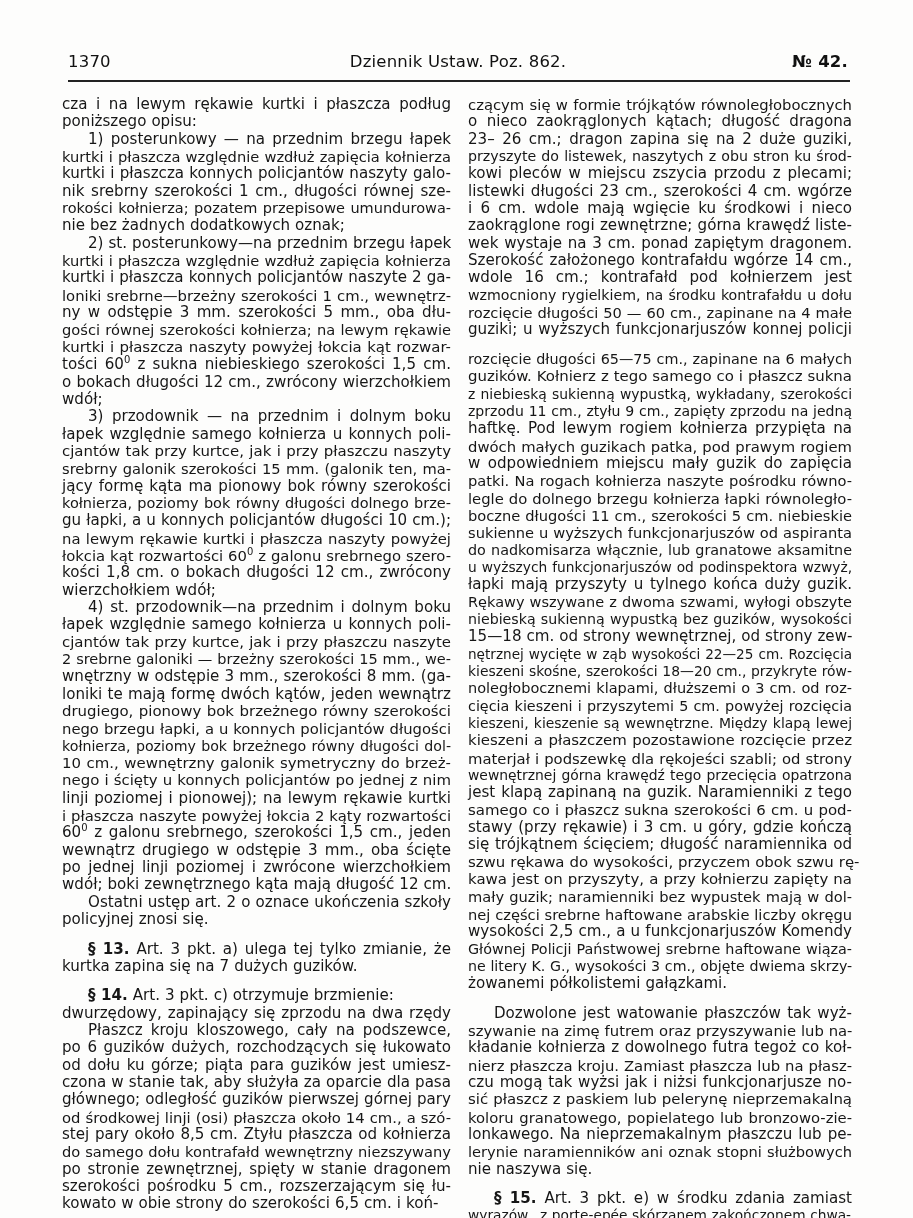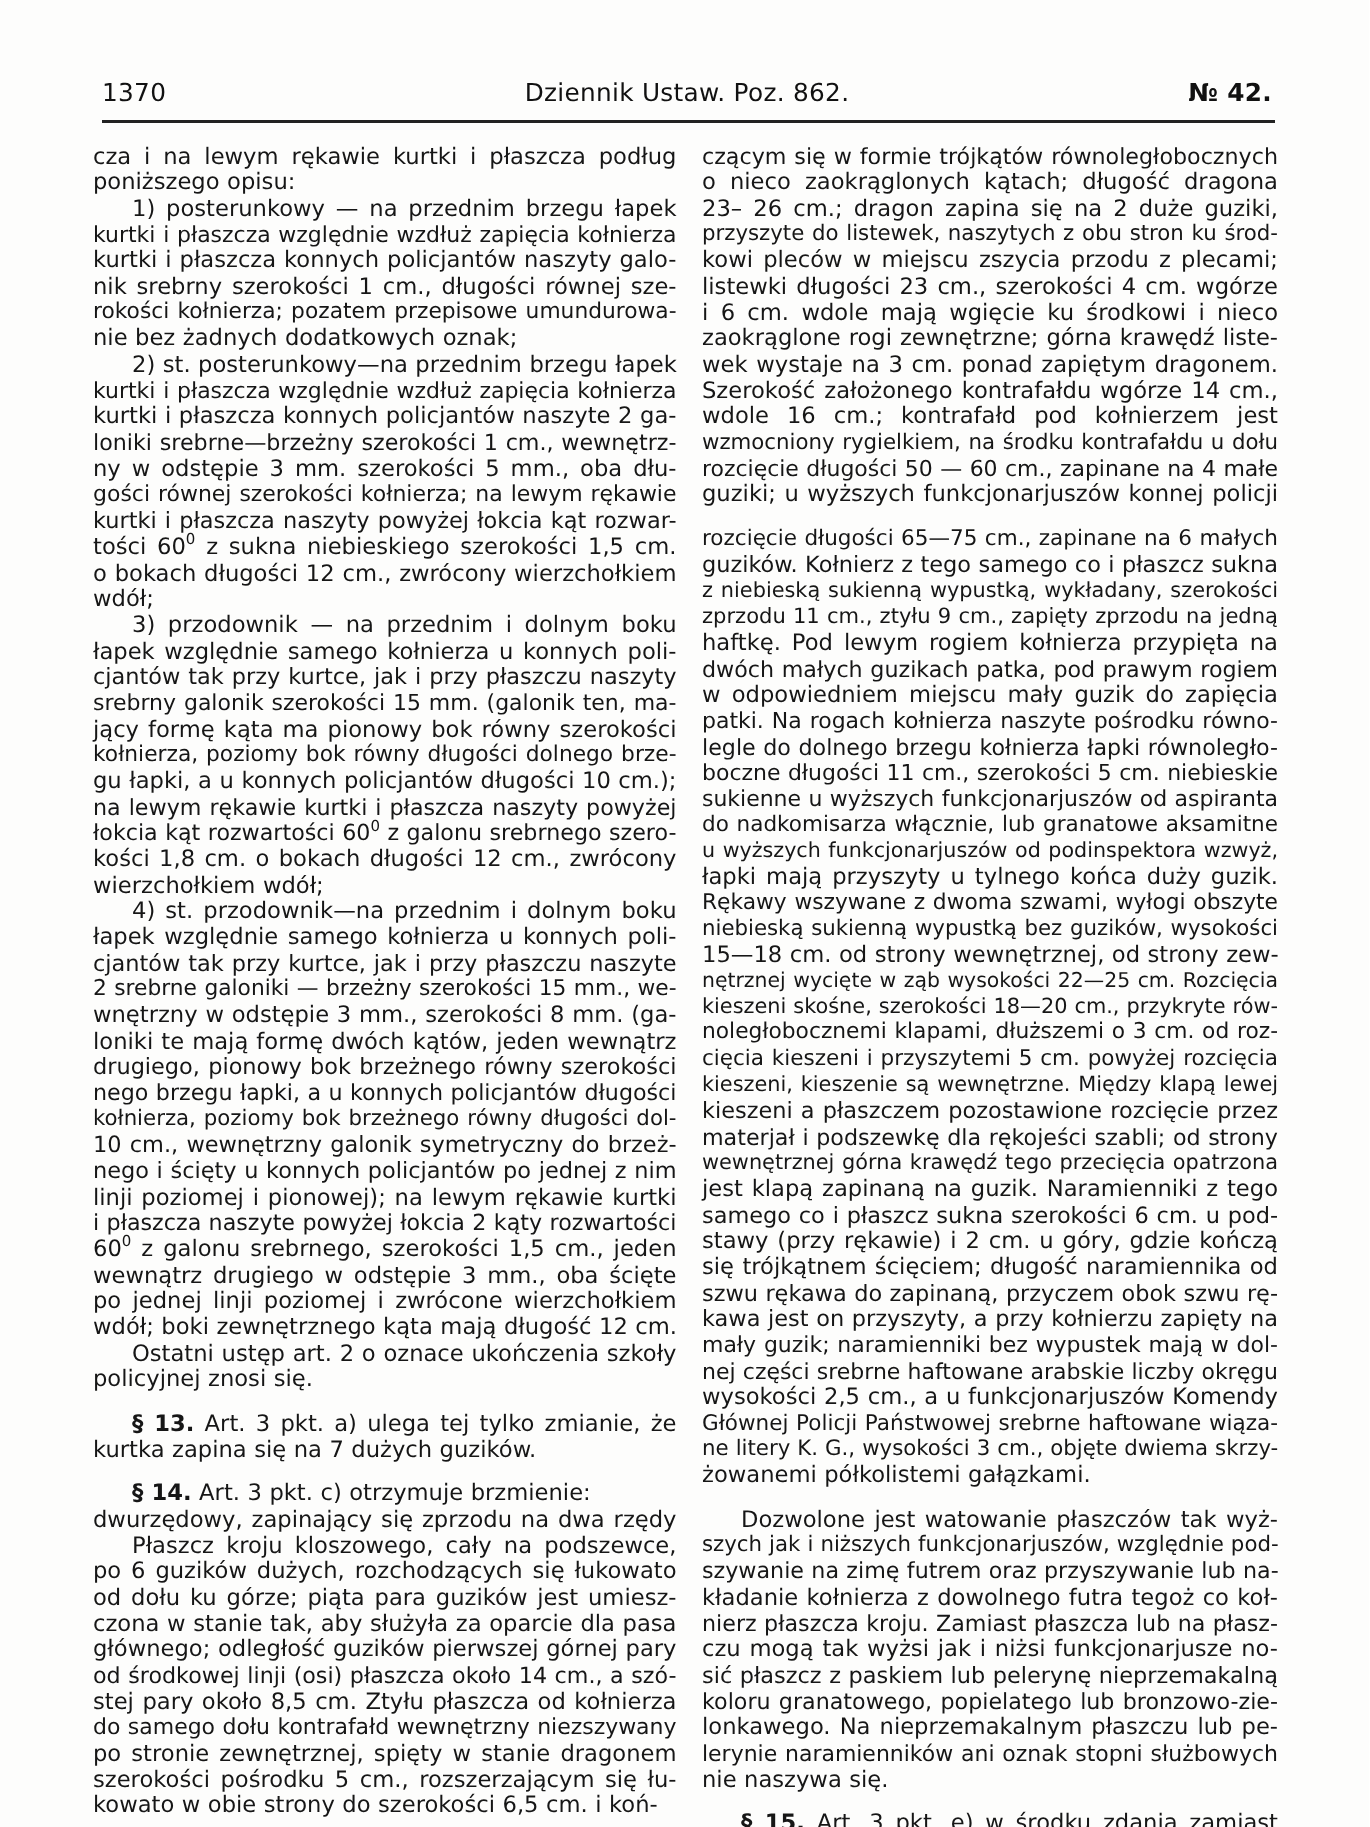--- a/index.html
+++ b/index.html
@@ -209,33 +209,32 @@
         <span class="ln" style="font-size: 13.6px;">nętrznej wycięte w ząb wysokości 22—25 cm. Rozcięcia</span>
         <span class="ln" style="font-size: 13.9px;">kieszeni skośne, szerokości 18—20 cm., przykryte rów-</span>
         <span class="ln" style="font-size: 14.5px;">noległobocznemi klapami, dłuższemi o 3 cm. od roz-</span>
         <span class="ln" style="font-size: 14.35px;">cięcia kieszeni i przyszytemi 5 cm. powyżej rozcięcia</span>
         <span class="ln" style="font-size: 13.9px;">kieszeni, kieszenie są wewnętrzne. Między klapą lewej</span>
         <span class="ln" style="font-size: 14.95px;">kieszeni a płaszczem pozostawione rozcięcie przez</span>
         <span class="ln" style="font-size: 14.8px;">materjał i podszewkę dla rękojeści szabli; od strony</span>
         <span class="ln" style="font-size: 13.9px;">wewnętrznej górna krawędź tego przecięcia opatrzona</span>
         <span class="ln" style="font-size: 15.1px;">jest klapą zapinaną na guzik.  Naramienniki z tego</span>
         <span class="ln" style="font-size: 14.95px;">samego co i płaszcz sukna szerokości 6 cm. u pod-</span>
-        <span class="ln" style="font-size: 15.1px;">stawy (przy rękawie) i 2 cm. u góry, gdzie kończą</span>
+        <span class="ln" style="font-size: 15.1px;">stawy (przy rękawie) i 3 cm. u góry, gdzie kończą</span>
         <span class="ln" style="font-size: 15.1px;">się trójkątnem ścięciem; długość naramiennika od</span>
-        <span class="ln" style="font-size: 14.95px;">szwu rękawa do zapinaną, przyczem obok szwu rę-</span>
+        <span class="ln" style="font-size: 14.95px;">szwu rękawa do wysokości, przyczem obok szwu rę-</span>
         <span class="ln" style="font-size: 14.95px;">kawa jest on przyszyty, a przy kołnierzu zapięty na</span>
         <span class="ln" style="font-size: 14.65px;">mały guzik; naramienniki bez wypustek mają w dol-</span>
         <span class="ln" style="font-size: 14.65px;">nej części srebrne haftowane arabskie liczby okręgu</span>
         <span class="ln" style="font-size: 15.1px;">wysokości 2,5 cm., a u funkcjonarjuszów Komendy</span>
         <span class="ln" style="font-size: 14.35px;">Głównej Policji Państwowej srebrne haftowane wiąza-</span>
         <span class="ln" style="font-size: 14.2px;">ne litery K. G., wysokości 3 cm., objęte dwiema skrzy-</span>
         <span class="ln last" style="font-size: 15.1px;">żowanemi półkolistemi gałązkami.</span>
         <span class="sp"></span>
         <span class="ln ind" style="font-size: 15.1px;">Dozwolone jest watowanie płaszczów tak wyż-</span>
-        <span class="ln" style="font-size: 14.2px;">szych jak i niższych funkcjonarjuszów, względnie pod-</span>
         <span class="ln" style="font-size: 14.8px;">szywanie na zimę futrem oraz przyszywanie lub na-</span>
         <span class="ln" style="font-size: 15.1px;">kładanie kołnierza z dowolnego futra tegoż co koł-</span>
         <span class="ln" style="font-size: 14.8px;">nierz płaszcza kroju.  Zamiast płaszcza lub na płasz-</span>
         <span class="ln" style="font-size: 15.1px;">czu mogą tak wyżsi jak i niżsi funkcjonarjusze no-</span>
         <span class="ln" style="font-size: 14.95px;">sić płaszcz z paskiem lub pelerynę nieprzemakalną</span>
         <span class="ln" style="font-size: 14.8px;">koloru granatowego, popielatego lub bronzowo-zie-</span>
         <span class="ln" style="font-size: 15.1px;">lonkawego.  Na nieprzemakalnym płaszczu lub pe-</span>
         <span class="ln" style="font-size: 14.65px;">lerynie naramienników ani oznak stopni służbowych</span>
         <span class="ln last" style="font-size: 15.1px;">nie naszywa się.</span>
         <span class="sp"></span>

